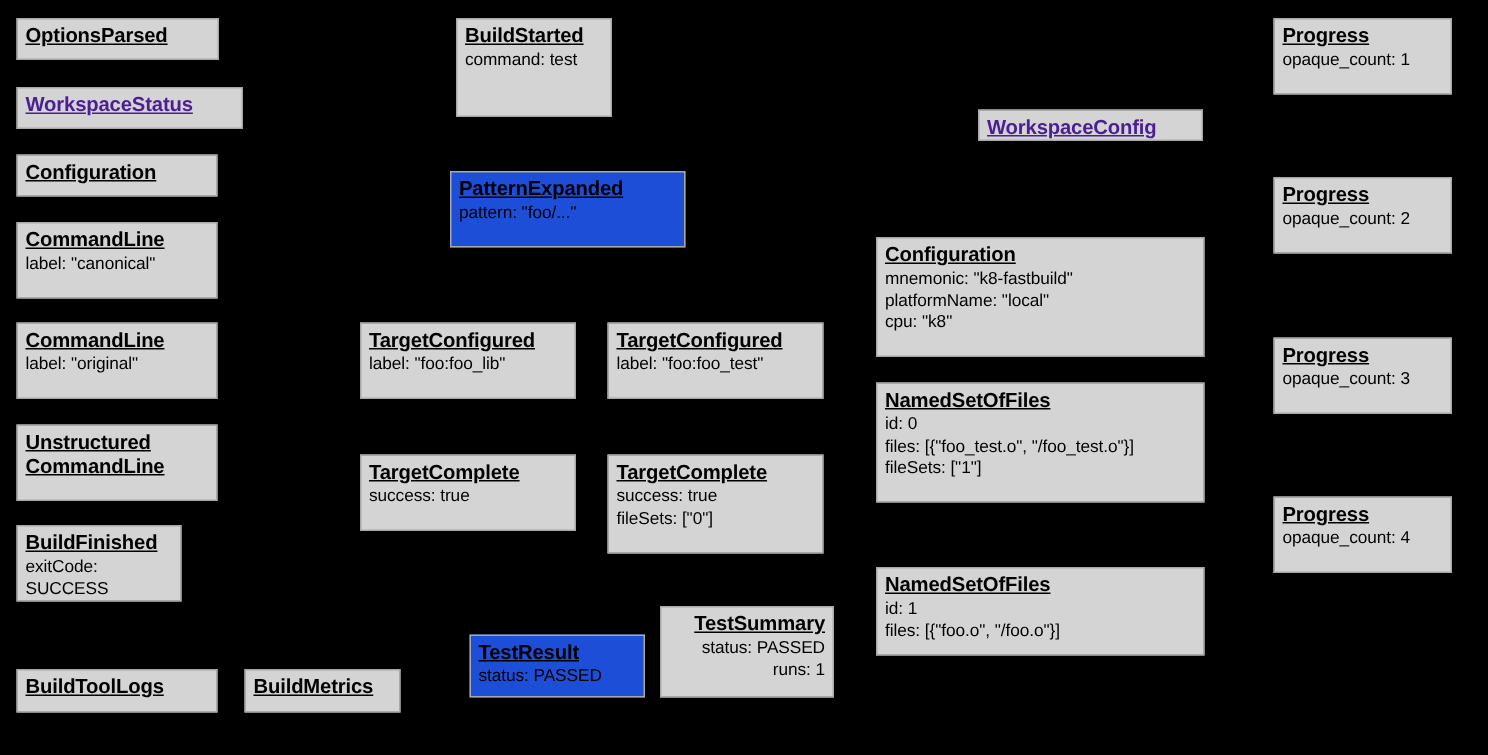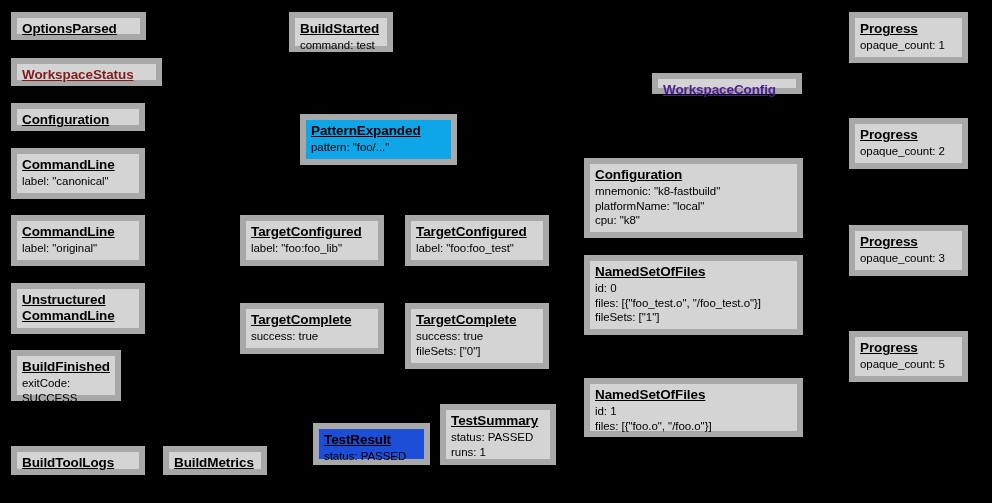--- a/index.html
+++ b/index.html
@@ -13,21 +13,21 @@
   #canvas {
     position: relative;
     width: 992px;
     height: 503px;
     background: #000000;
     overflow: hidden;
   }
   .node {
     position: absolute;
     background: #d4d4d4;
-    border: 6px solid #ef4444;
+    border: 1px solid #ef4444;
     box-sizing: border-box;
     padding: 3px 5px 4px 5px;
     color: #000000;
   }
   .node-title {
     font-size: 13.5px;
     font-weight: bold;
     text-decoration: underline;
     line-height: 16px;
     white-space: pre-line;
@@ -42,21 +42,21 @@
   }
   .node-fields:empty { display: none; }
 </style>
 </head>
 <body>
 
 <div id="canvas" style="background: rgb(0, 0, 0);">
     <div class="node" style="left: 11px; top: 12px; width: 135px; height: 28px; background: rgb(212, 212, 212); border-color: rgb(168, 168, 168); color: rgb(0, 0, 0);">
       <div class="node-title">OptionsParsed</div>
     </div>
-    <div class="node" style="left: 11px; top: 58px; width: 151px; height: 28px; background: rgb(212, 212, 212); border-color: rgb(168, 168, 168); color: #7f1d1d;">
+    <div class="node" style="left: 11px; top: 58px; width: 151px; height: 28px; background: rgb(212, 212, 212); border-color: rgb(168, 168, 168); color: #4c1d95;">
       <div class="node-title">WorkspaceStatus</div>
     </div>
     <div class="node" style="left: 11px; top: 103px; width: 134px; height: 28px; background: rgb(212, 212, 212); border-color: rgb(168, 168, 168); color: rgb(0, 0, 0);">
       <div class="node-title">Configuration</div>
     </div>
     <div class="node" style="left: 11px; top: 148px; width: 134px; height: 51px; background: rgb(212, 212, 212); border-color: rgb(168, 168, 168); color: rgb(0, 0, 0);">
       <div class="node-title">CommandLine</div>
       <div class="node-fields">label: "canonical"</div>
     </div>
     <div class="node" style="left: 11px; top: 215px; width: 134px; height: 51px; background: rgb(212, 212, 212); border-color: rgb(168, 168, 168); color: rgb(0, 0, 0);">
@@ -70,25 +70,25 @@
     <div class="node" style="left: 11px; top: 350px; width: 110px; height: 51px; background: rgb(212, 212, 212); border-color: rgb(168, 168, 168); color: rgb(0, 0, 0);">
       <div class="node-title">BuildFinished</div>
       <div class="node-fields">exitCode: SUCCESS</div>
     </div>
     <div class="node" style="left: 11px; top: 446px; width: 134px; height: 29px; background: rgb(212, 212, 212); border-color: rgb(168, 168, 168); color: rgb(0, 0, 0);">
       <div class="node-title">BuildToolLogs</div>
     </div>
     <div class="node" style="left: 163px; top: 446px; width: 104px; height: 29px; background: rgb(212, 212, 212); border-color: rgb(168, 168, 168); color: rgb(0, 0, 0);">
       <div class="node-title">BuildMetrics</div>
     </div>
-    <div class="node" style="left: 289px; top: 12px; width: 104px; height: 40px; background: rgb(212, 212, 212); border-color: rgb(168, 168, 168); color: rgb(0, 0, 0);">
+    <div class="node" style="left: 304px; top: 12px; width: 104px; height: 66px; background: rgb(212, 212, 212); border-color: rgb(168, 168, 168); color: rgb(0, 0, 0);">
       <div class="node-title">BuildStarted</div>
       <div class="node-fields">command: test</div>
     </div>
-    <div class="node" style="left: 300px; top: 114px; width: 157px; height: 51px; background: #0ea5e9; border-color: rgb(168, 168, 168); color: rgb(0, 0, 0);">
+    <div class="node" style="left: 300px; top: 114px; width: 157px; height: 51px; background: #1d4ed8; border-color: rgb(168, 168, 168); color: rgb(0, 0, 0);">
       <div class="node-title">PatternExpanded</div>
       <div class="node-fields">pattern: "foo/..."</div>
     </div>
     <div class="node" style="left: 240px; top: 215px; width: 144px; height: 51px; background: rgb(212, 212, 212); border-color: rgb(168, 168, 168); color: rgb(0, 0, 0);">
       <div class="node-title">TargetConfigured</div>
       <div class="node-fields">label: "foo:foo_lib"</div>
     </div>
     <div class="node" style="left: 405px; top: 215px; width: 144px; height: 51px; background: rgb(212, 212, 212); border-color: rgb(168, 168, 168); color: rgb(0, 0, 0);">
       <div class="node-title">TargetConfigured</div>
       <div class="node-fields">label: "foo:foo_test"</div>
@@ -99,21 +99,21 @@
     </div>
     <div class="node" style="left: 405px; top: 303px; width: 144px; height: 66px; background: rgb(212, 212, 212); border-color: rgb(168, 168, 168); color: rgb(0, 0, 0);">
       <div class="node-title">TargetComplete</div>
       <div class="node-fields">success: true
 fileSets: ["0"]</div>
     </div>
     <div class="node" style="left: 313px; top: 423px; width: 117px; height: 42px; background: #1d4ed8; border-color: rgb(168, 168, 168); color: rgb(0, 0, 0);">
       <div class="node-title">TestResult</div>
       <div class="node-fields">status: PASSED</div>
     </div>
-    <div class="node" style="left: 440px; top: 404px; width: 116px; height: 61px; background: rgb(212, 212, 212); border-color: rgb(168, 168, 168); color: rgb(0, 0, 0);">
+    <div class="node" style="left: 440px; top: 404px; width: 116px; height: 61px; background: rgb(212, 212, 212); border-color: rgb(168, 168, 168); color: rgb(0, 0, 0); text-align: right;">
       <div class="node-title">TestSummary</div>
       <div class="node-fields">status: PASSED
 runs: 1</div>
     </div>
     <div class="node" style="left: 652px; top: 73px; width: 150px; height: 21px; background: rgb(212, 212, 212); border-color: rgb(168, 168, 168); color: #4c1d95;">
       <div class="node-title">WorkspaceConfig</div>
     </div>
     <div class="node" style="left: 584px; top: 158px; width: 219px; height: 80px; background: rgb(212, 212, 212); border-color: rgb(168, 168, 168); color: rgb(0, 0, 0);">
       <div class="node-title">Configuration</div>
       <div class="node-fields">mnemonic: "k8-fastbuild"
@@ -138,15 +138,15 @@
     <div class="node" style="left: 849px; top: 118px; width: 119px; height: 51px; background: rgb(212, 212, 212); border-color: rgb(168, 168, 168); color: rgb(0, 0, 0);">
       <div class="node-title">Progress</div>
       <div class="node-fields">opaque_count: 2</div>
     </div>
     <div class="node" style="left: 849px; top: 225px; width: 119px; height: 51px; background: rgb(212, 212, 212); border-color: rgb(168, 168, 168); color: rgb(0, 0, 0);">
       <div class="node-title">Progress</div>
       <div class="node-fields">opaque_count: 3</div>
     </div>
     <div class="node" style="left: 849px; top: 331px; width: 119px; height: 51px; background: rgb(212, 212, 212); border-color: rgb(168, 168, 168); color: rgb(0, 0, 0);">
       <div class="node-title">Progress</div>
-      <div class="node-fields">opaque_count: 5</div>
+      <div class="node-fields">opaque_count: 4</div>
     </div>
   </div>
 
 </body></html>

